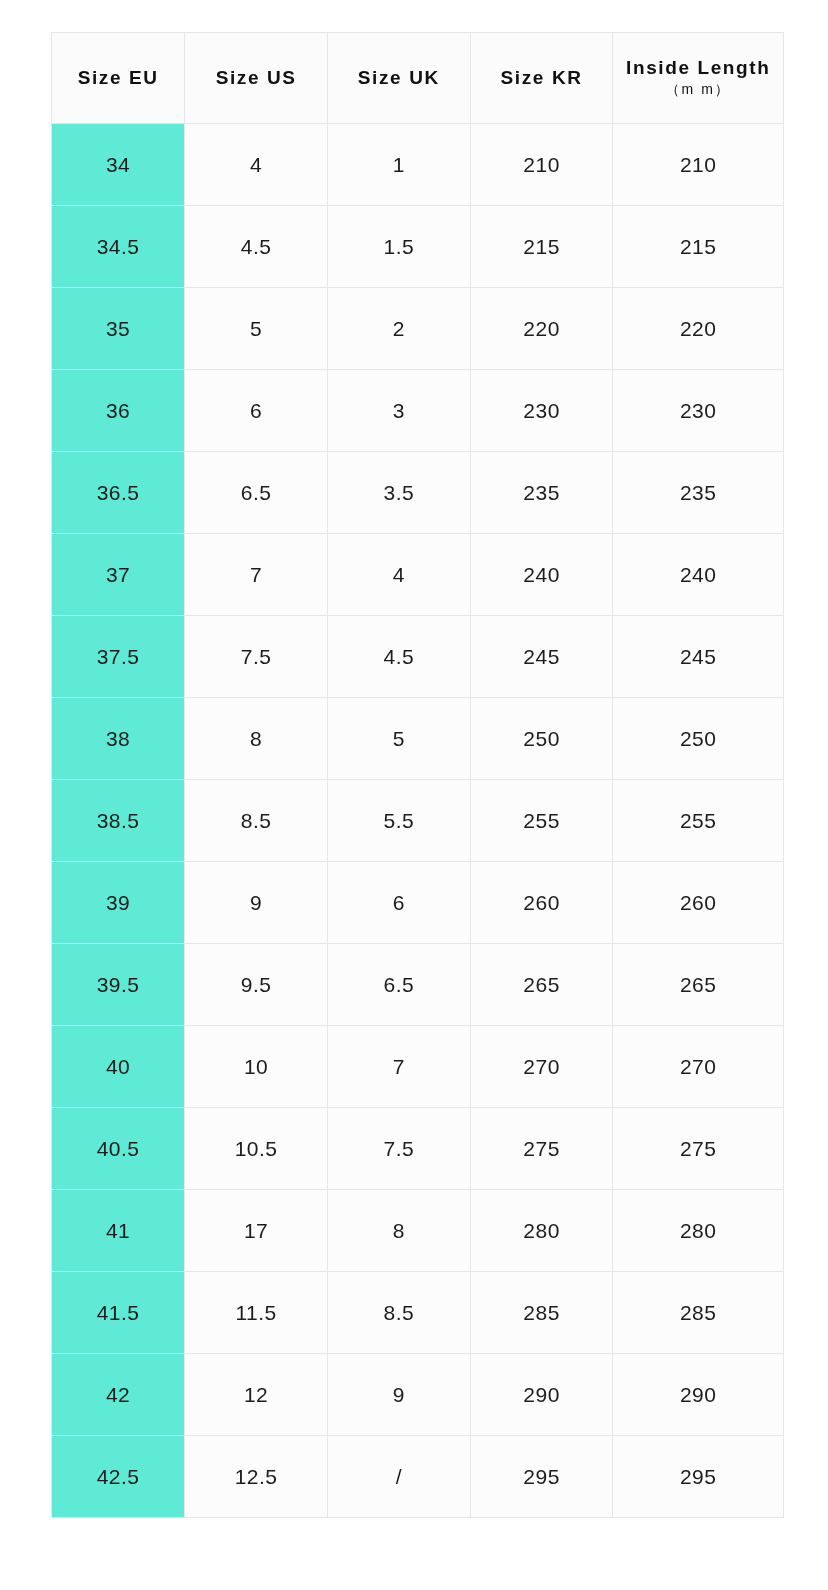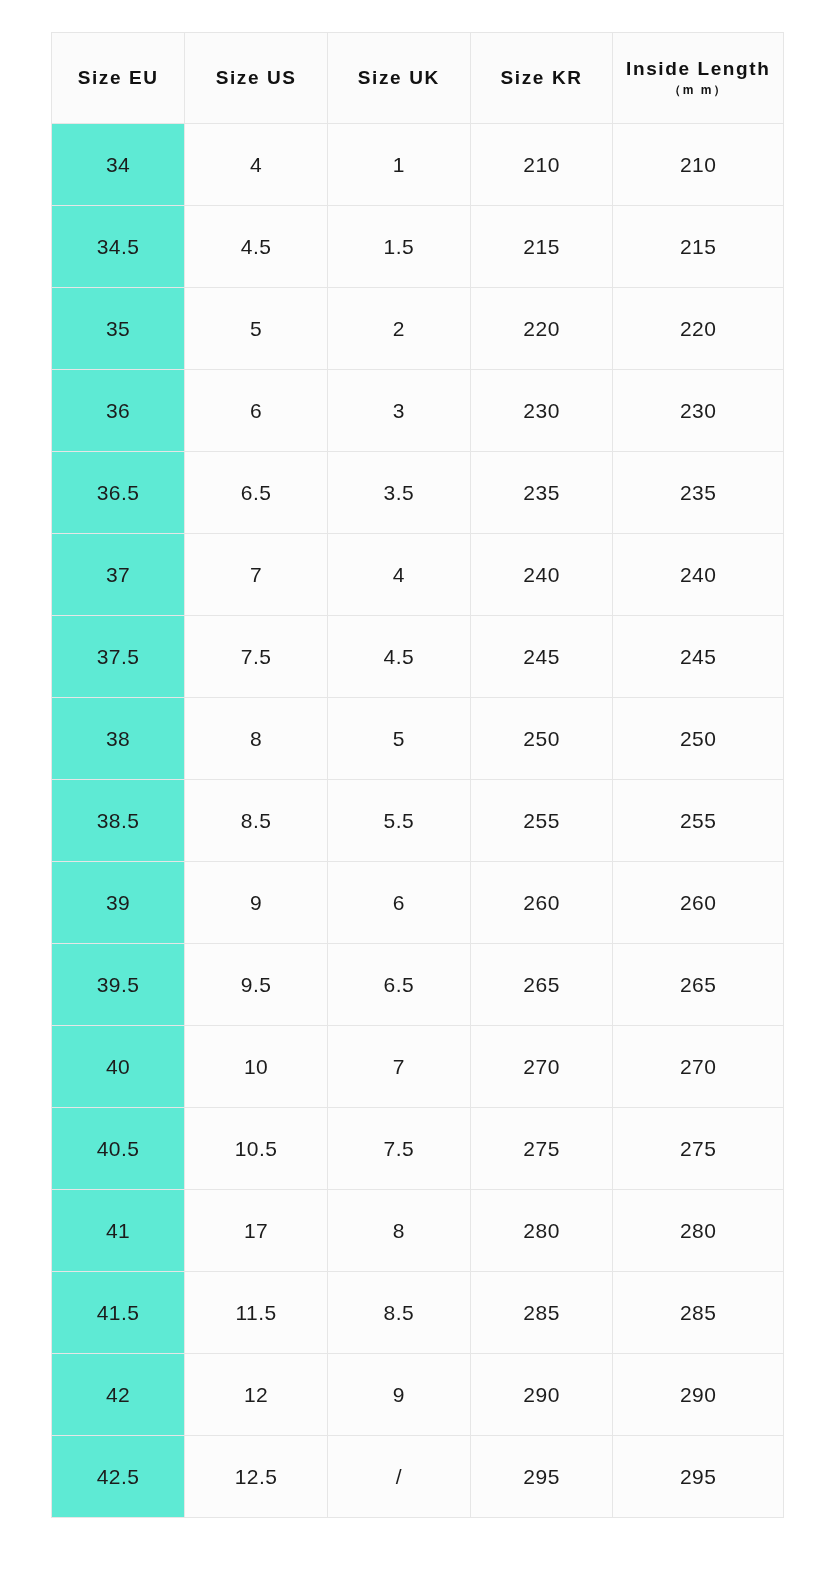--- a/index.html
+++ b/index.html
@@ -38,22 +38,22 @@
   table.size-table thead th {
     height: 88px;
     font-size: 19px;
     font-weight: bold;
     letter-spacing: 1.6px;
     color: #111111;
     background: #fbfbfb;
   }
   table.size-table thead th .hdr-line2 {
     display: block;
-    font-size: 12px;
-    font-weight: bold;
+    font-size: 14px;
+    font-weight: normal;
     letter-spacing: 2px;
     margin-top: 2px;
   }
   table.size-table tbody td {
     height: 79px;
     font-size: 21px;
     font-weight: normal;
     letter-spacing: 0.5px;
     color: #1c1c1c;
   }

